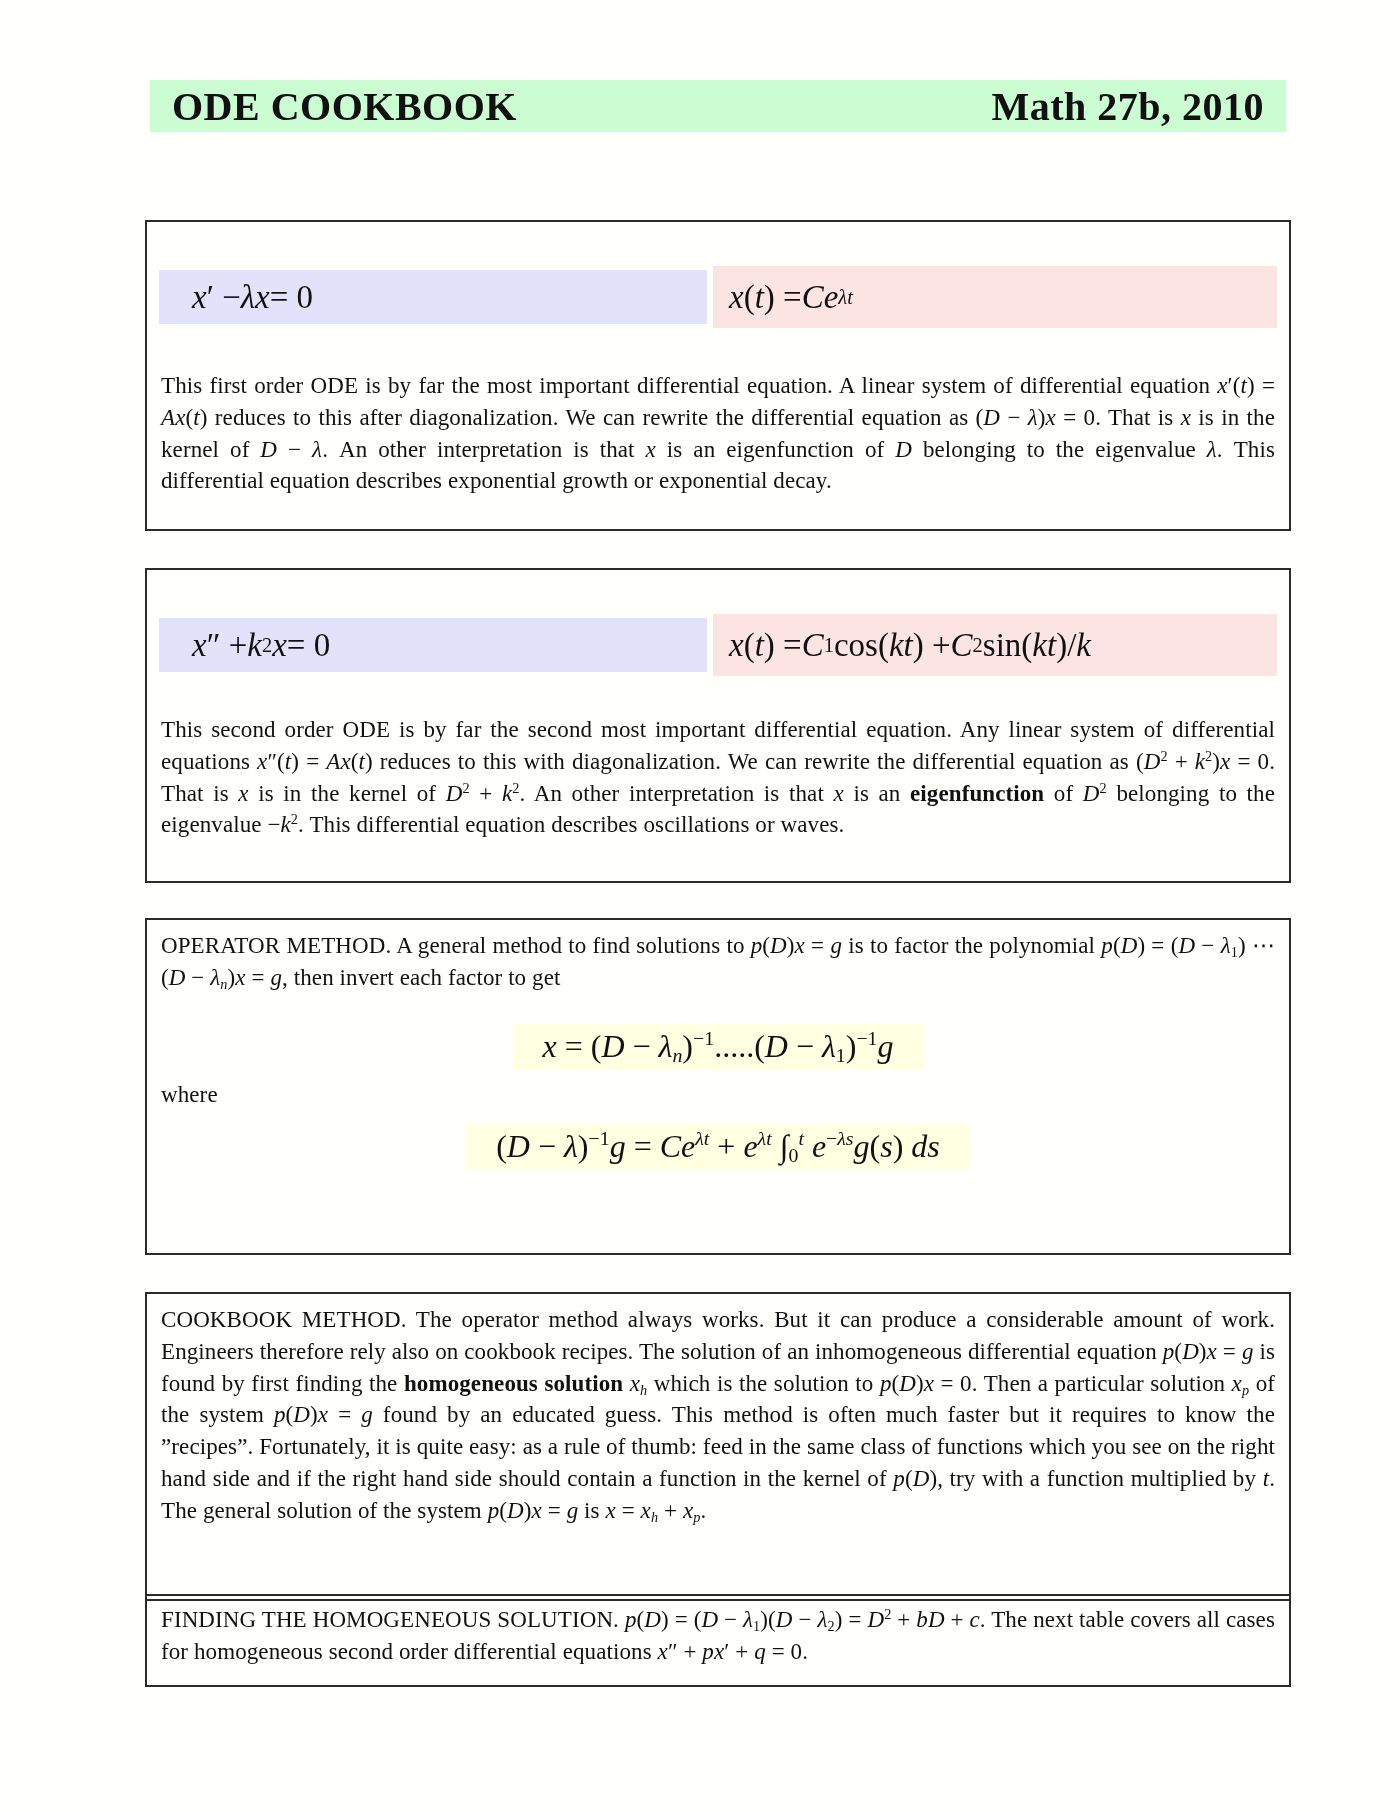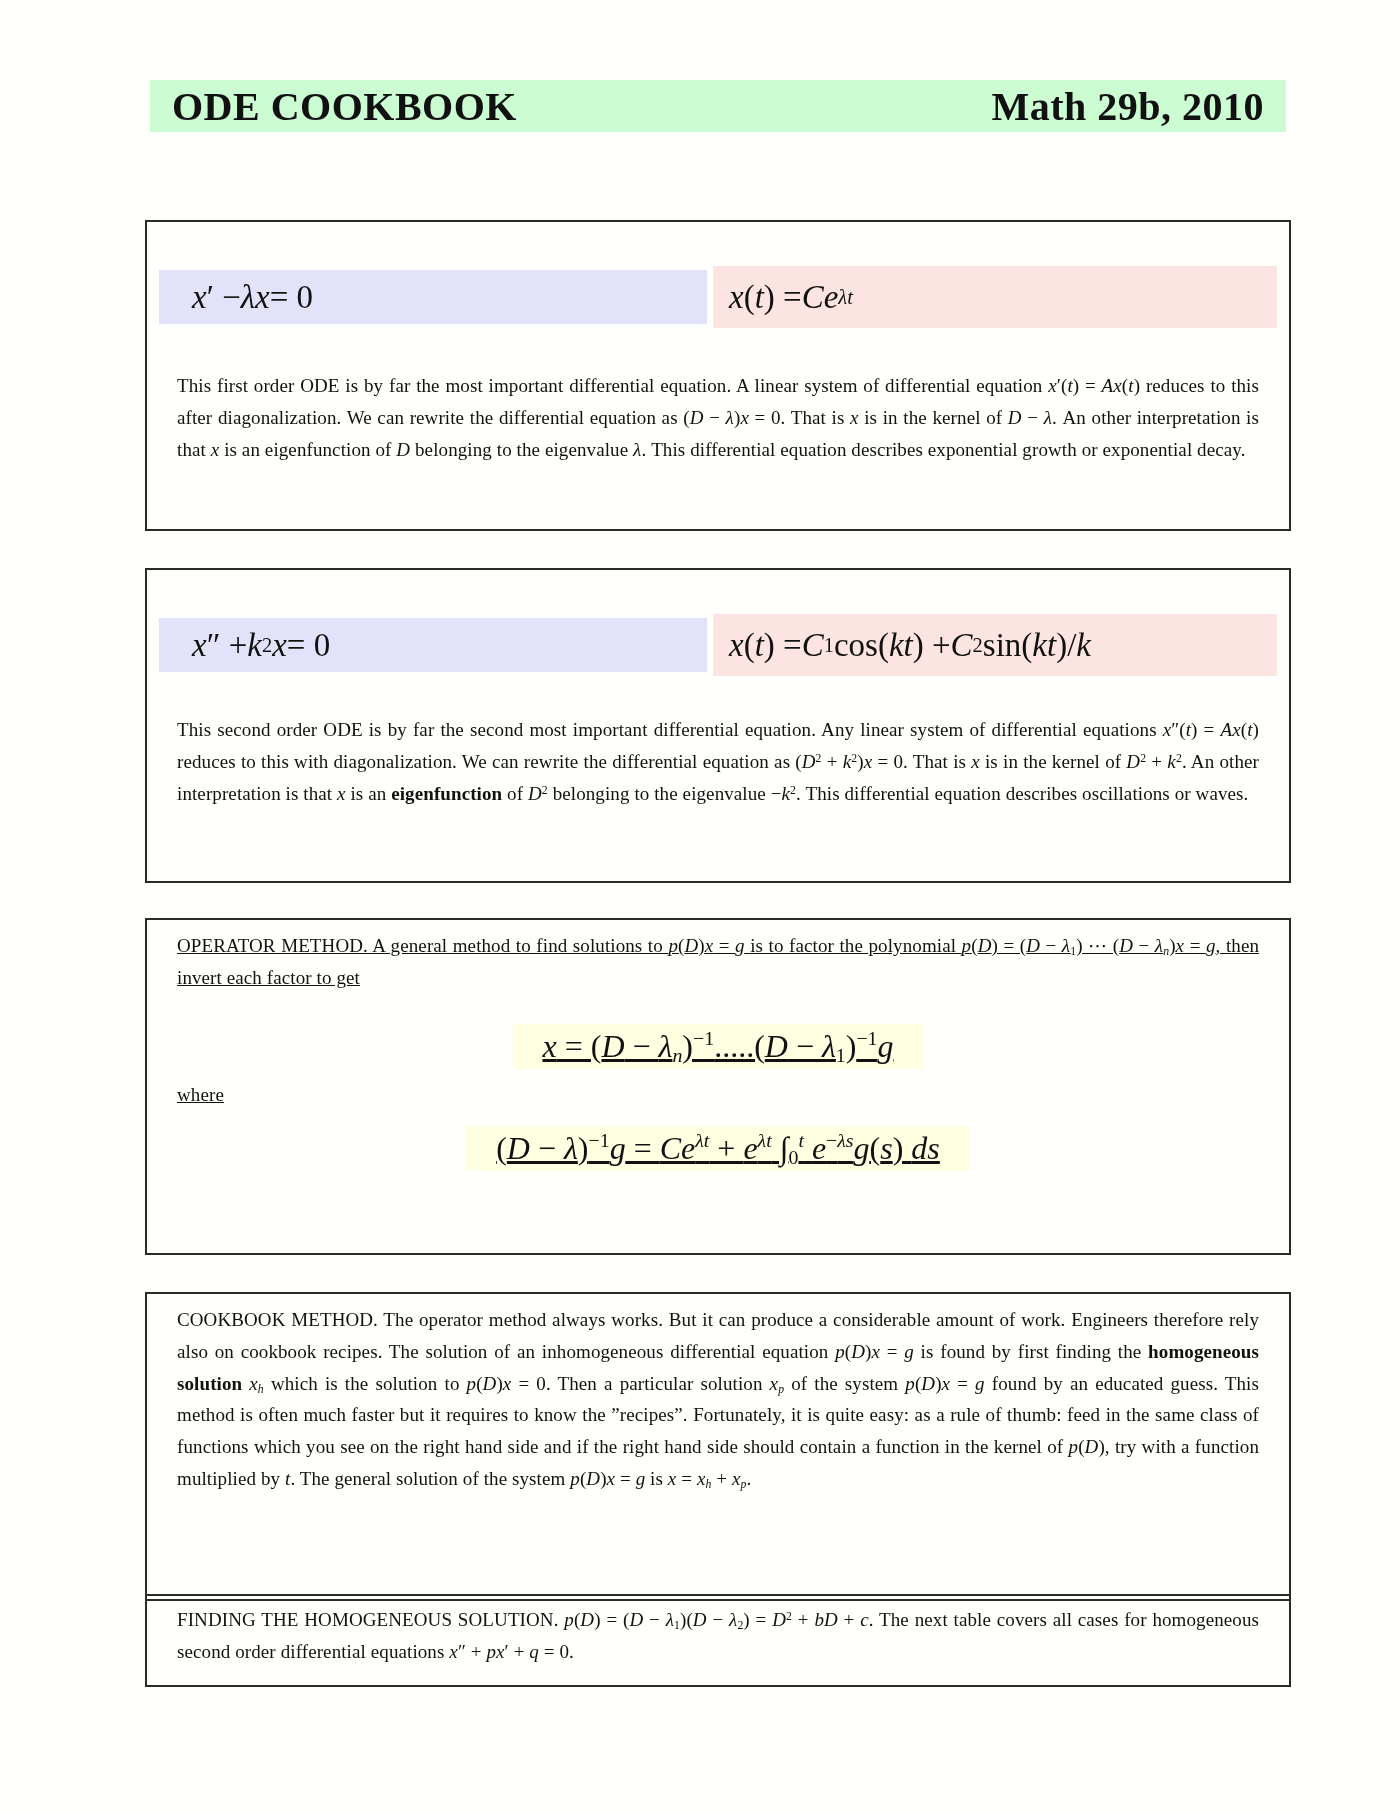--- a/index.html
+++ b/index.html
@@ -19,30 +19,30 @@
     display:flex;justify-content:space-between;align-items:center;
     box-sizing:border-box;padding:0 22px;
     font-size:40px;font-weight:bold;letter-spacing:0.5px;
   }
   .box{
     position:absolute;left:145px;width:1146px;box-sizing:border-box;
     border:2px solid var(--border);
   }
   .box1{top:220px;height:311px;}
   .box2{top:568px;height:315px;}
-  .box3{top:918px;height:337px;text-decoration:underline;}
+  .box3{top:918px;height:337px;}
   .box4{top:1292px;height:309px;}
   .box5{top:1594px;height:93px;}
   .eqrow{margin:44px 12px 0 12px;height:62px;display:flex;align-items:center;gap:6px;}
   .eq{display:flex;align-items:center;font-size:33px;box-sizing:border-box;white-space:nowrap;}
   .eq-ode{width:548px;height:54px;background:var(--ode-bg);padding-left:33px;}
   .eq-sol{flex:1;height:62px;background:var(--solution-bg);padding-left:16px;}
   .para{
-    margin:16px;padding:0 14px;text-align:justify;
-    font-size:19px;line-height:31.8px;letter-spacing:0.1px;
+    margin:0;padding:0 14px;text-align:justify;
+    font-size:23px;line-height:31.8px;letter-spacing:0.1px;
   }
   .box1 .para{margin-top:42px;}
   .box2 .para{margin-top:38px;}
   .box3 .para{margin-top:10px;}
   .box4 .para{margin-top:10px;}
   .box5 .para{margin-top:8px;}
   .formula{
     background:var(--formula-bg);font-size:32px;white-space:nowrap;
     width:fit-content;margin:30px auto 0 auto;padding:4px 30px;
   }
@@ -55,21 +55,21 @@
   i{font-style:italic;}
   b{font-weight:bold;}
 </style>
 </head>
 <body>
 
 <div class="page">
 
   <header class="titlebar">
     <span>ODE COOKBOOK</span>
-    <span>Math 29b, 2010</span>
+    <span>Math 27b, 2010</span>
   </header>
 
   <section class="box box1">
     <div class="eqrow">
       <div class="eq eq-ode"><i>x</i>′ − <i>λx</i> = 0</div>
       <div class="eq eq-sol"><i>x</i>(<i>t</i>) = <i>Ce</i><sup><i>λt</i></sup></div>
     </div>
     <p class="para">This first order ODE is by far the most important differential equation. A linear system of differential equation <i>x</i>′(<i>t</i>) = <i>Ax</i>(<i>t</i>) reduces to this after diagonalization. We can rewrite the differential equation as (<i>D</i> − <i>λ</i>)<i>x</i> = 0. That is <i>x</i> is in the kernel of <i>D</i> − <i>λ</i>. An other interpretation is that <i>x</i> is an eigenfunction of <i>D</i> belonging to the eigenvalue <i>λ</i>. This differential equation describes exponential growth or exponential decay.</p>
   </section>
 

